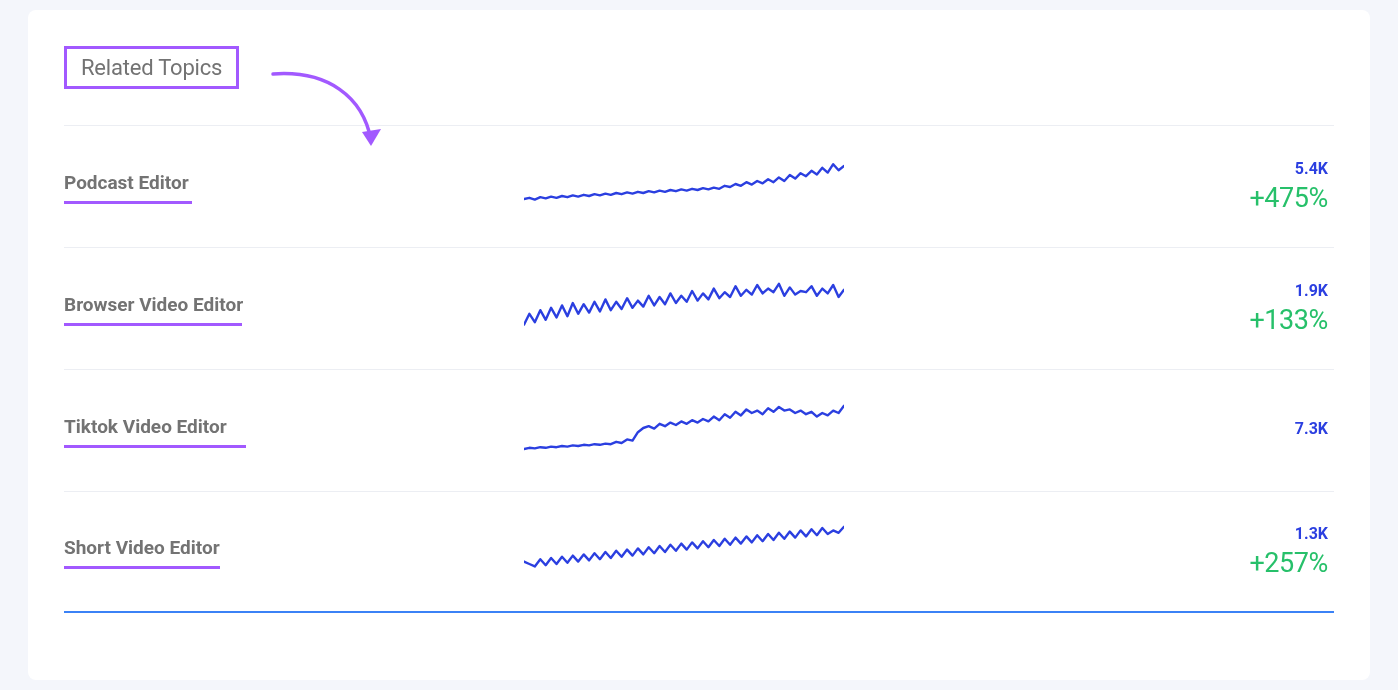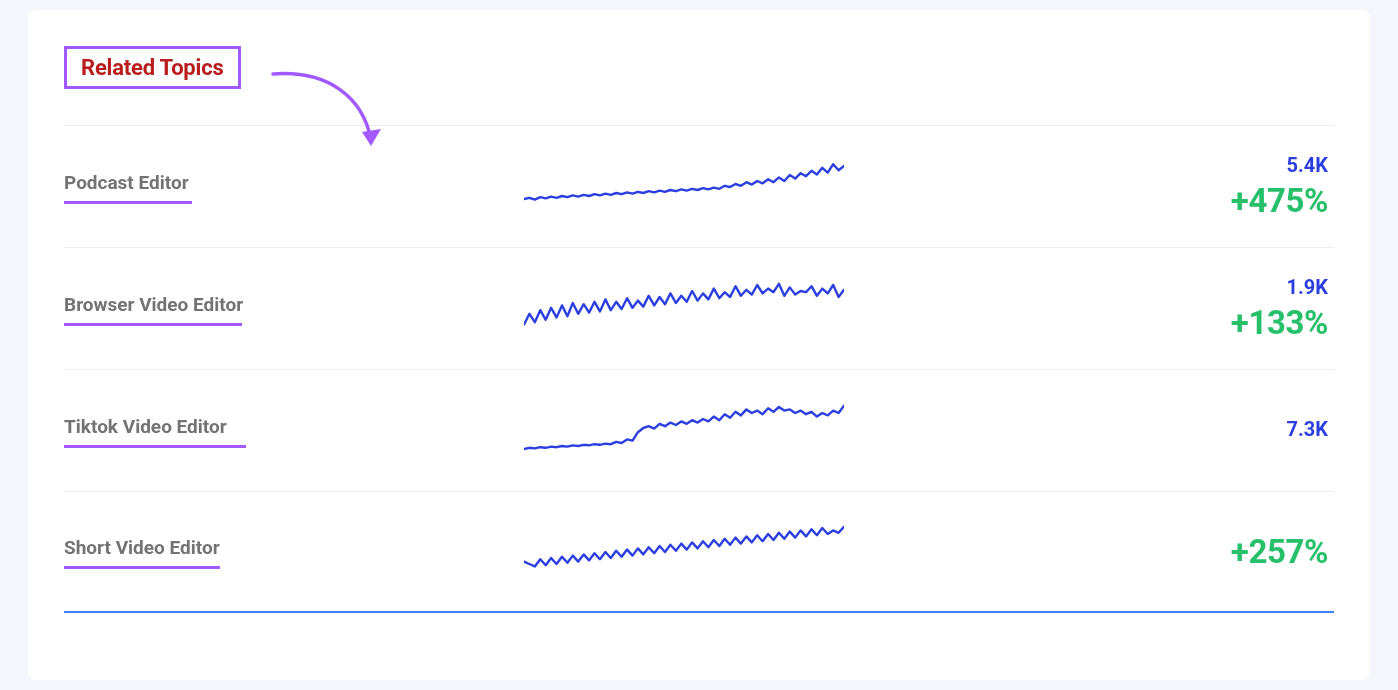--- a/index.html
+++ b/index.html
@@ -20,22 +20,22 @@
   }
   .title-wrap {
     display: inline-block;
     border: 3px solid #a259ff;
     padding: 6px 14px;
     margin-bottom: 28px;
     position: relative;
   }
   .title {
     font-size: 22px;
-    font-weight: 700;
-    color: #b91c1c;
+    font-weight: 400;
+    color: #737373;
     letter-spacing: -0.2px;
   }
   .arrow-svg {
     position: absolute;
     top: 52px;
     left: 240px;
     width: 130px;
     height: 100px;
     pointer-events: none;
   }
@@ -71,28 +71,28 @@
   }
   .spark svg { width: 320px; height: 60px; display: block; }
   .spark path { fill: none; stroke: #2b3fe0; stroke-width: 2.4; stroke-linejoin: round; stroke-linecap: round; }
   .stats {
     flex: 1;
     text-align: right;
     padding-right: 6px;
   }
   .count {
     color: #2b3fe0;
-    font-size: 20px;
+    font-size: 16px;
     font-weight: 700;
     margin-bottom: 4px;
   }
   .growth {
     color: #27c06a;
-    font-size: 33px;
-    font-weight: 700;
+    font-size: 27px;
+    font-weight: 400;
     letter-spacing: -0.4px;
   }
 </style>
 </head>
 <body>
 
 <div class="card">
   <div class="title-wrap">
     <div class="title">Related Topics</div>
   </div>
@@ -138,17 +138,18 @@
       </div>
     </div>
     <div class="row">
       <div class="label" style="--uw:156px">Short Video Editor</div>
       <div class="spark">
           <svg>
             <path d="M0.0 39.6 L5.4 42.0 L10.8 44.4 L16.3 37.2 L21.7 43.2 L27.1 36.0 L32.5 42.0 L38.0 34.8 L43.4 40.8 L48.8 33.6 L54.2 39.6 L59.7 32.4 L65.1 38.4 L70.5 31.2 L75.9 37.2 L81.4 30.0 L86.8 36.0 L92.2 28.8 L97.6 34.8 L103.1 27.6 L108.5 33.6 L113.9 26.4 L119.3 32.4 L124.7 25.2 L130.2 31.2 L135.6 24.0 L141.0 30.0 L146.4 22.8 L151.9 28.8 L157.3 21.6 L162.7 27.6 L168.1 20.4 L173.6 26.4 L179.0 19.2 L184.4 25.2 L189.8 18.0 L195.3 24.0 L200.7 16.8 L206.1 22.8 L211.5 15.6 L216.9 21.6 L222.4 14.4 L227.8 20.4 L233.2 13.2 L238.6 19.2 L244.1 12.0 L249.5 18.0 L254.9 10.8 L260.3 16.8 L265.8 9.6 L271.2 15.6 L276.6 8.4 L282.0 14.4 L287.5 7.2 L292.9 13.2 L298.3 6.0 L303.7 12.0 L309.2 8.4 L314.6 10.8 L320.0 4.8 "></path>
           </svg>
         </div>
       <div class="stats">
+        <div class="count">1.3K</div>
         <div class="growth">+257%</div>
       </div>
     </div>
   </div>
 </div>
 
 </body></html>

